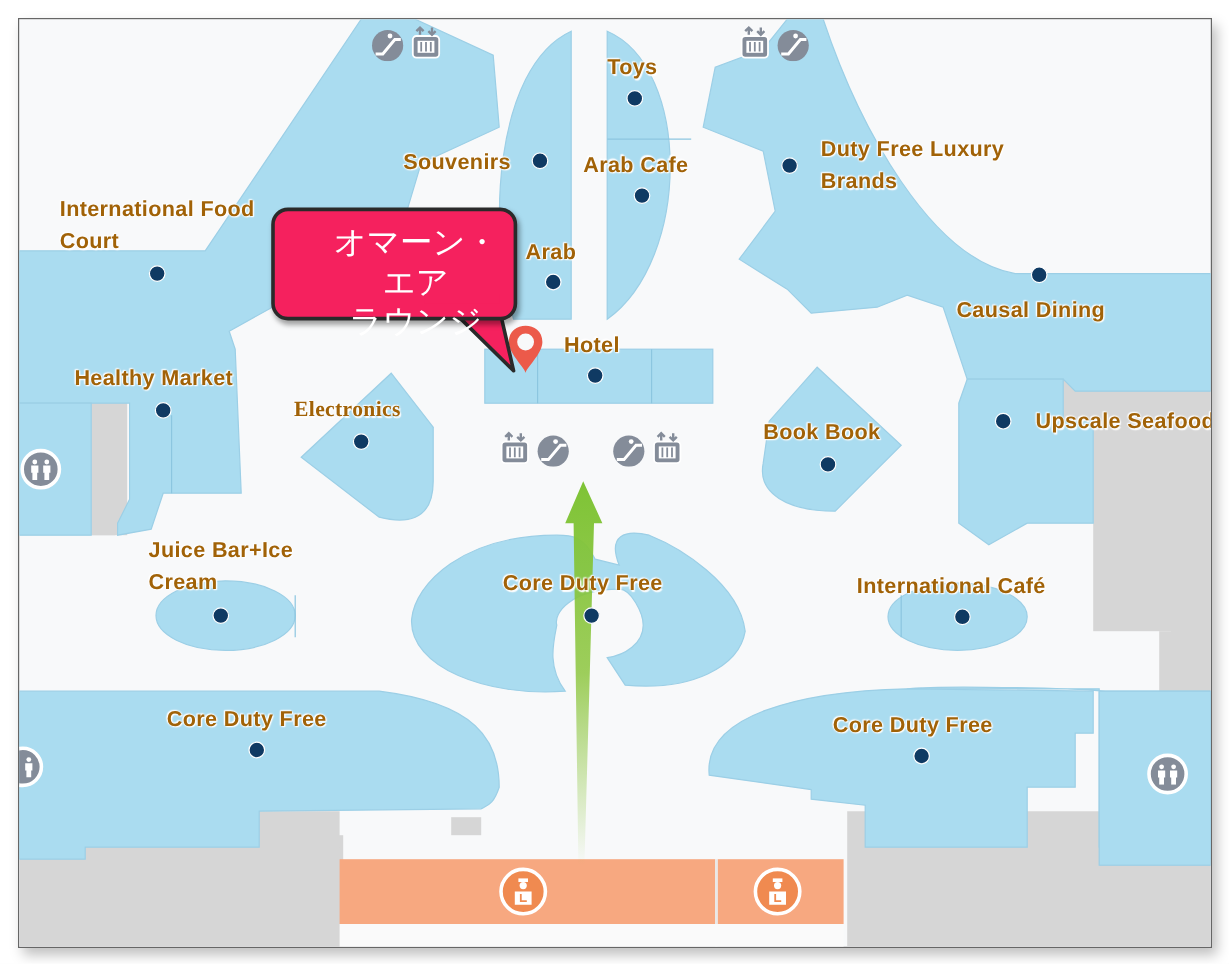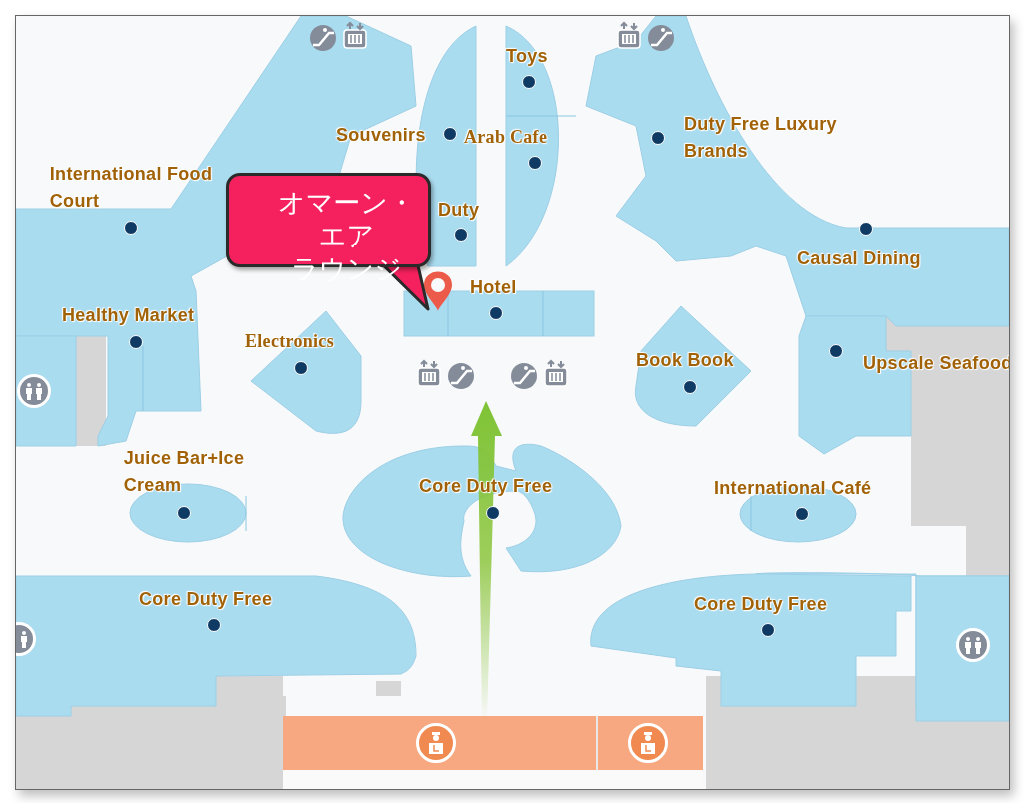--- a/index.html
+++ b/index.html
@@ -118,54 +118,54 @@
   </div>
 
   <div style="position:absolute;left:338px;top:229px;width:62px;height:8px;background:#f5215e;"></div>
 
   <div class="label" style="left:490px;top:27px;">Toys</div>
   <div class="dot" style="left:513px;top:66px;"></div>
 
   <div class="label" style="left:320px;top:106px;">Souvenirs</div>
   <div class="dot" style="left:434px;top:118px;"></div>
 
-  <div class="label" style="left:448px;top:108px;font-family:Liberation Serif, serif;">Arab Cafe</div>
+  <div class="label" style="left:470px;top:108px;">Arab Cafe</div>
   <div class="dot" style="left:519px;top:147px;"></div>
 
   <div class="label" style="left:668px;top:95px;">
     <div>Duty Free Luxury</div>
     <div>Brands</div>
   </div>
   <div class="dot" style="left:642px;top:122px;"></div>
 
   <div class="label center" style="left:115px;top:145px;">
     <div>International Food</div>
     <div>Court</div>
   </div>
   <div class="dot" style="left:115px;top:212px;"></div>
 
-  <div class="label" style="left:422px;top:181px;">Duty</div>
+  <div class="label" style="left:422px;top:181px;">Arab</div>
   <div class="dot" style="left:445px;top:219px;"></div>
 
   <div class="label" style="left:781px;top:229px;">Causal Dining</div>
   <div class="dot" style="left:850px;top:213px;"></div>
 
   <div class="label" style="left:454px;top:258px;">Hotel</div>
   <div class="dot" style="left:480px;top:297px;"></div>
 
   <div class="label" style="left:46px;top:286px;">Healthy Market</div>
   <div class="dot" style="left:120px;top:326px;"></div>
 
   <div class="label" style="left:229px;top:312px;font-family:Liberation Serif, serif;">Electronics</div>
   <div class="dot" style="left:285px;top:352px;"></div>
 
   <div class="label" style="left:620px;top:331px;">Book Book</div>
   <div class="dot" style="left:674px;top:371px;"></div>
 
-  <div class="label" style="left:847px;top:334px;">Upscale Seafood</div>
+  <div class="label" style="left:847px;top:322px;">Upscale Seafood</div>
   <div class="dot" style="left:820px;top:335px;"></div>
 
   <div class="label center" style="left:168px;top:429px;">
     <div>Juice Bar+Ice</div>
     <div>Cream</div>
   </div>
   <div class="dot" style="left:168px;top:497px;"></div>
 
   <div class="label" style="left:403px;top:457px;">Core Duty Free</div>
   <div class="dot" style="left:477px;top:497px;"></div>

